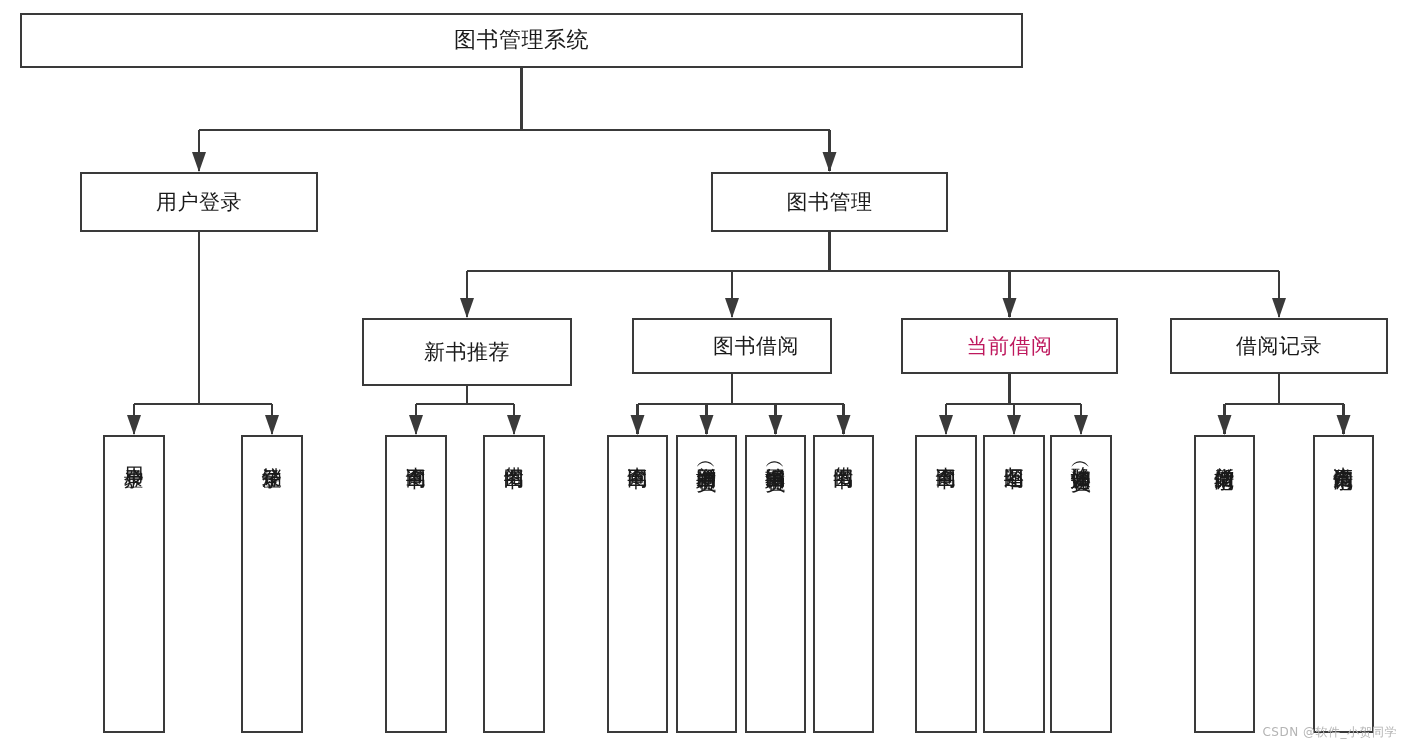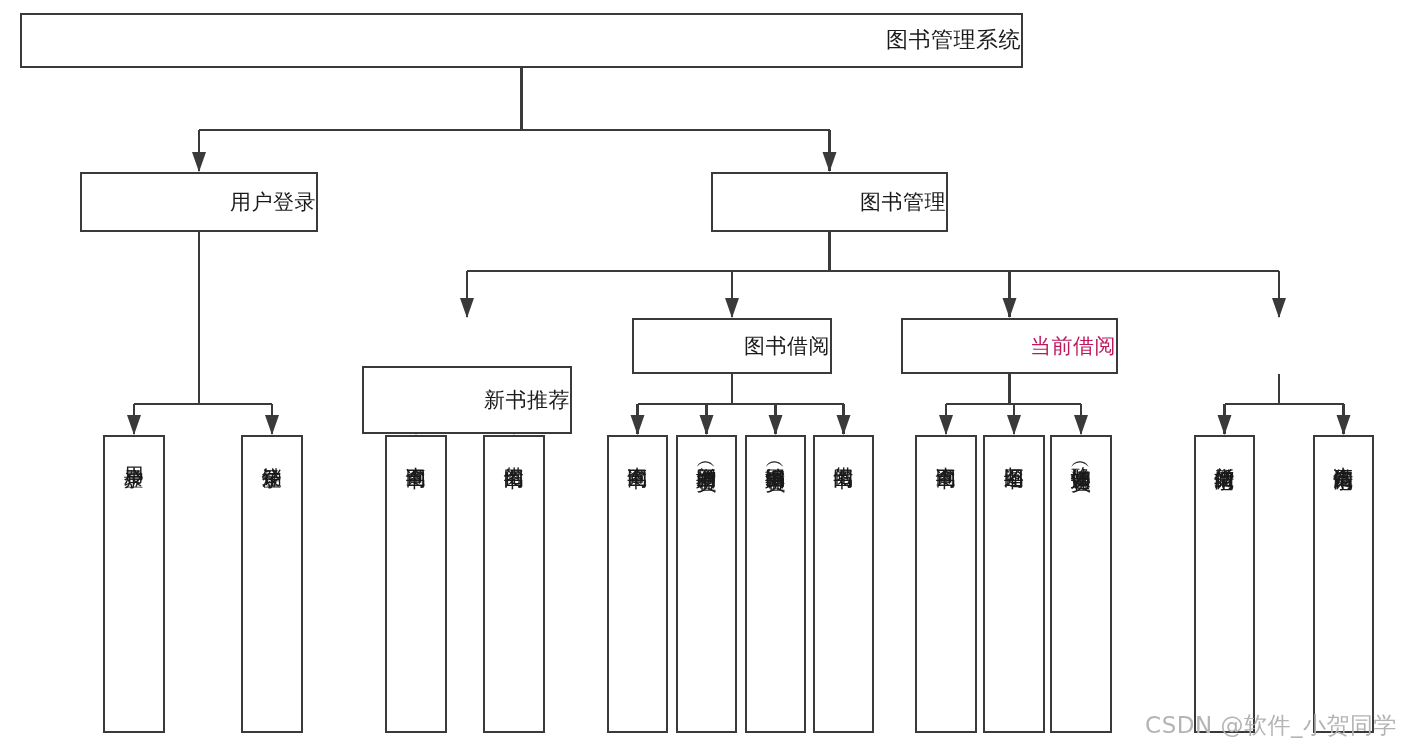--- a/index.html
+++ b/index.html
@@ -26,21 +26,21 @@
     height: 747px;
     pointer-events: none;
   }
   .node {
     position: absolute;
     box-sizing: border-box;
     background: #ffffff;
     border: 2px solid #3a3a3a;
     display: flex;
     align-items: center;
-    justify-content: flex-end;
+    justify-content: center;
     color: #1a1a1a;
     z-index: 2;
   }
   .node-label {
     display: block;
     text-align: center;
     line-height: 1.28;
     white-space: pre-wrap;
   }
   .node.horizontal .node-label {
@@ -61,21 +61,21 @@
     text-orientation: upright;
     font-size: 20px;
     line-height: 1.32;
     letter-spacing: 1px;
     white-space: nowrap;
   }
   #watermark {
     position: absolute;
     right: 8px;
     bottom: 6px;
-    font-size: 23px;
+    font-size: 12px;
     color: #b4b4b4;
     letter-spacing: 0.5px;
     z-index: 5;
     user-select: none;
     white-space: nowrap;
   }
 </style>
 </head>
 <body>
 
@@ -140,29 +140,32 @@
     <span class="node-label">图书管理系统</span>
   </div>
 
   <div class="node horizontal" id="n-user_login" style="left: 80px; top: 172px; width: 238px; height: 60px; border-color: rgb(58, 58, 58); color: rgb(26, 26, 26);">
     <span class="node-label">用户登录</span>
   </div>
   <div class="node horizontal" id="n-book_manage" style="left: 711px; top: 172px; width: 237px; height: 60px; border-color: rgb(58, 58, 58); color: rgb(26, 26, 26);">
     <span class="node-label">图书管理</span>
   </div>
 
-  <div class="node horizontal" id="n-new_book_rec" style="left: 362px; top: 318px; width: 210px; height: 68px; border-color: rgb(58, 58, 58); color: rgb(26, 26, 26); margin-top: 48px;">
+  <div class="node horizontal" id="n-new_book_rec" style="left: 362px; top: 318px; width: 210px; height: 68px; border-color: rgb(58, 58, 58); color: rgb(26, 26, 26);">
     <span class="node-label">新书推荐</span>
   </div>
   <div class="node horizontal" id="n-book_borrow" style="left: 632px; top: 318px; width: 200px; height: 56px; border-color: rgb(58, 58, 58); color: rgb(26, 26, 26); padding-left: 48px;">
     <span class="node-label">图书借阅</span>
   </div>
   <div class="node horizontal" id="n-current_borrow" style="left: 901px; top: 318px; width: 217px; height: 56px; border-color: rgb(58, 58, 58); color: #be185d;">
     <span class="node-label">当前借阅</span>
   </div>
+  <div class="node horizontal" id="n-borrow_record" style="left: 1170px; top: 318px; width: 218px; height: 56px; border-color: rgb(58, 58, 58); color: rgb(26, 26, 26);">
+    <span class="node-label">借阅记录</span>
+  </div>
 
   <div class="node vertical" id="n-leaf_user_login" style="left: 103px; top: 435px; width: 62px; height: 298px; border-color: rgb(58, 58, 58); color: rgb(26, 26, 26);">
     <span class="node-label">用户登录</span>
   </div>
   <div class="node vertical" id="n-leaf_logout" style="left: 241px; top: 435px; width: 62px; height: 298px; border-color: rgb(58, 58, 58); color: rgb(26, 26, 26);">
     <span class="node-label">注销登录</span>
   </div>
 
   <div class="node vertical" id="n-leaf_query_book_a" style="left: 385px; top: 435px; width: 62px; height: 298px; border-color: rgb(58, 58, 58); color: rgb(26, 26, 26);">
     <span class="node-label">查询图书</span>

